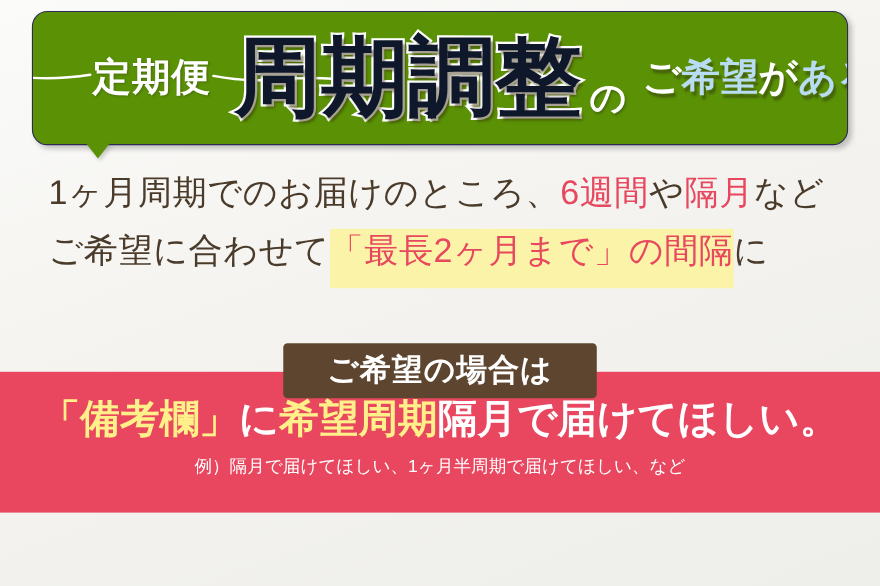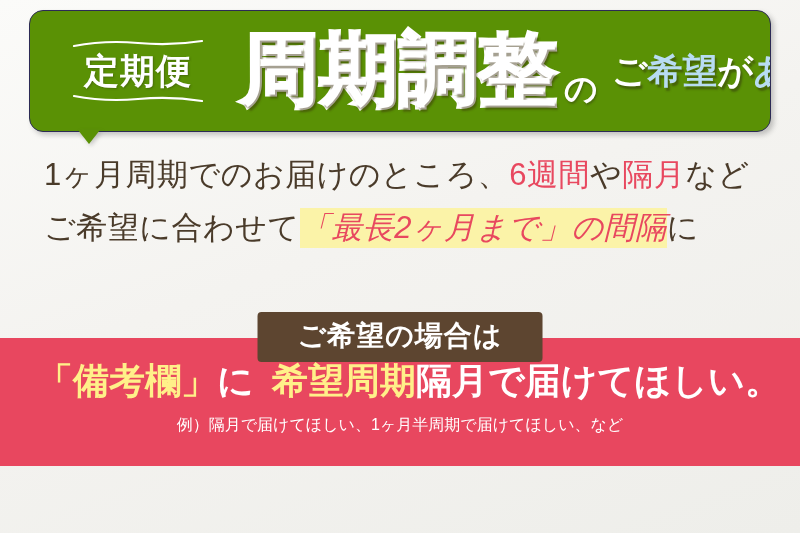--- a/index.html
+++ b/index.html
@@ -53,21 +53,21 @@
     filter: drop-shadow(2px 2px 2px rgba(90,90,90,0.3));
     z-index: 2;
   }
 
   
   .teikibin {
     position: relative;
     margin-left: 33px;
     width: 150px;
     display: flex;
-    flex-direction: column;
+    flex-direction: row;
     align-items: center;
     justify-content: center;
     flex: none;
   }
   .teikibin-text {
     color: #ffffff;
     font-size: 35px;
     font-weight: 600;
     letter-spacing: 1px;
     line-height: 1.05;
@@ -76,26 +76,26 @@
   }
   .deco-line {
     width: 132px;
     height: 10px;
     margin: 4px 0;
   }
   .deco-line svg { display: block; }
 
   
   .title-main {
-    margin-left: 28px;
+    margin-left: 0;
     font-size: 79px;
     line-height: 1;
     font-weight: 700;
     letter-spacing: 0px;
-    color: #ffffff;
+    color: #0f172a;
     white-space: nowrap;
     -webkit-text-stroke: 4px #ffffff;
     paint-order: stroke fill;
     text-shadow: 3px 4px 2px rgba(55,45,10,0.45);
     flex: none;
     position: relative;
     top: -2px;
   }
   .title-no {
     margin-left: 7px;
@@ -135,23 +135,22 @@
     color: #4a3b2a;
     font-size: 31px;
     line-height: 53px;
     letter-spacing: 0.5px;
     white-space: nowrap;
   }
   .body-text .pink { color: #e8485f; }
   .body-text .pink2 { color: #e8485f; }
   .hl {
     background: #fbf3a8;
-    padding: 2px 0 3px 0;
+    padding: 2px 0 17px 0;
     box-decoration-break: clone;
-    font-style: italic;
   }
 
   
   .pill {
     position: absolute;
     left: 50%;
     transform: translateX(-50%);
     top: 312px;
     background: #5d4530;
     color: #ffffff;
@@ -177,21 +176,21 @@
     position: absolute;
     left: 0; top: 23px;
     width: 800px;
     text-align: center;
     font-size: 36px;
     font-weight: 700;
     line-height: 1.1;
     white-space: nowrap;
     letter-spacing: 0px;
   }
-  .pink-line1 .y { color: #fff089; margin-left: 18px; }
+  .pink-line1 .y { color: #fff089; }
   .pink-line1 .w { color: #ffffff; }
   .pink-line2 {
     position: absolute;
     left: 0; top: 78px;
     width: 800px;
     text-align: center;
     font-size: 16px;
     color: #ffffff;
     font-weight: 500;
     line-height: 1.1;

